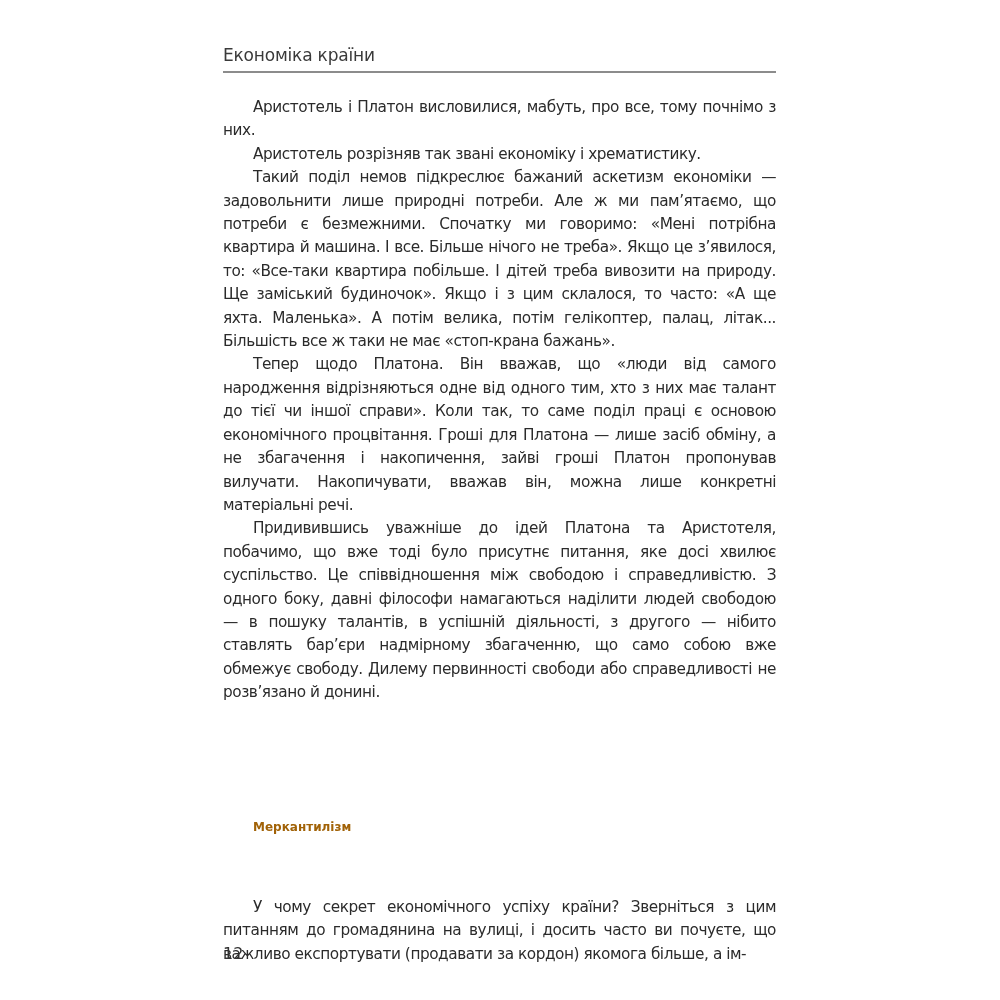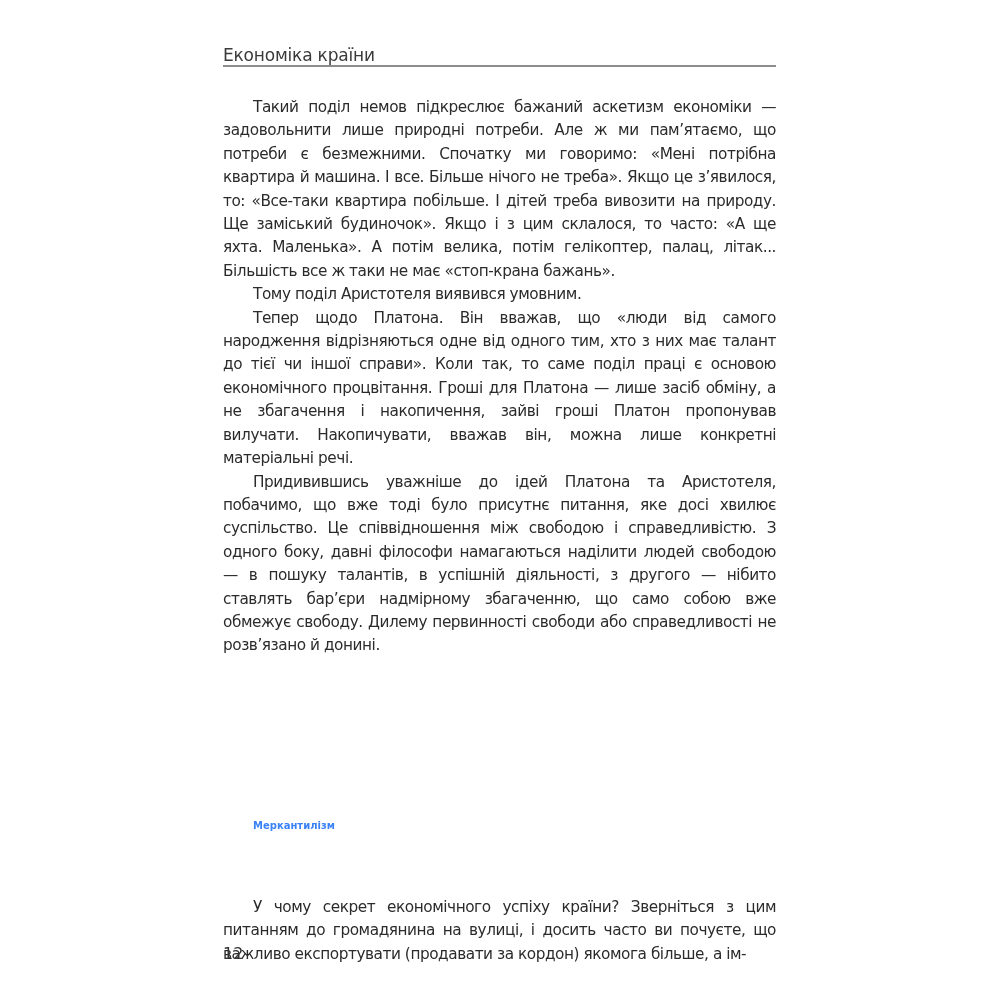--- a/index.html
+++ b/index.html
@@ -1,52 +1,53 @@
 <!DOCTYPE html>
 <html><head>
 <meta charset="utf-8">
 <style>
   html, body { margin: 0; padding: 0; background: #ffffff; }
   body { width: 1000px; height: 1000px; position: relative; overflow: hidden; }
   .page { position: absolute; left: 0; top: 0; width: 1000px; height: 1000px; background: #fff; }
   .running-head {
     position: absolute; left: 223px; top: 45px; width: 553px;
     font-family: "DejaVu Sans", sans-serif; font-size: 17px; color: #3a3a3a;
-    border-bottom: 2px solid #8c8c8c; letter-spacing: -0.2px;
+    padding-bottom: 6px; border-bottom: 2px solid #8c8c8c; letter-spacing: -0.2px;
   }
   .body-text {
     position: absolute; left: 223px; top: 96px; width: 553px;
     font-family: "DejaVu Sans", sans-serif; font-size: 15.3px; line-height: 23.4px;
     color: #2b2b2b; letter-spacing: -0.45px; text-align: justify;
   }
   .body-text p { margin: 0; text-indent: 30px; }
   .section-heading {
     position: absolute; left: 253px; top: 820px;
-    font-family: "DejaVu Sans", sans-serif; font-weight: bold; font-size: 10px; color: #3b82f6;
+    font-family: "DejaVu Sans", sans-serif; font-weight: bold; font-size: 12px; color: #a16207;
   }
   .section-text {
     position: absolute; left: 223px; top: 856px; width: 553px;
     font-family: "DejaVu Sans", sans-serif; font-size: 15.3px; line-height: 23.4px;
     color: #2b2b2b; letter-spacing: -0.45px; text-align: justify; margin-top: 40px;
   }
   .section-text p { margin: 0; text-indent: 30px; }
   .page-number {
     position: absolute; left: 223px; top: 944px;
     font-family: "DejaVu Sans", sans-serif; font-size: 16px; color: #333;
   }
 </style>
 </head>
 <body>
 
 <div class="page">
   <div class="running-head">Економіка країни</div>
 
   <div class="body-text">
+    <p>Аристотель і Платон висловилися, мабуть, про все, тому почнімо з них.</p>
+    <p>Аристотель розрізняв так звані економіку і хрематистику.</p>
     <p>Такий поділ немов підкреслює бажаний аскетизм економіки — задовольнити лише природні потреби. Але ж ми пам’ятаємо, що потреби є безмежними. Спочатку ми говоримо: «Мені потрібна квартира й машина. І все. Більше нічого не треба». Якщо це з’явилося, то: «Все-таки квартира побільше. І дітей треба вивозити на природу. Ще заміський будиночок». Якщо і з цим склалося, то часто: «А ще яхта. Маленька». А потім велика, потім гелікоптер, палац, літак... Більшість все ж таки не має «стоп-крана бажань».</p>
-    <p>Тому поділ Аристотеля виявився умовним.</p>
     <p>Тепер щодо Платона. Він вважав, що «люди від самого народження відрізняються одне від одного тим, хто з них має талант до тієї чи іншої справи». Коли так, то саме поділ праці є основою економічного процвітання. Гроші для Платона — лише засіб обміну, а не збагачення і накопичення, зайві гроші Платон пропонував вилучати. Накопичувати, вважав він, можна лише конкретні матеріальні речі.</p>
     <p>Придивившись уважніше до ідей Платона та Аристотеля, побачимо, що вже тоді було присутнє питання, яке досі хвилює суспільство. Це співвідношення між свободою і справедливістю. З одного боку, давні філософи намагаються наділити людей свободою — в пошуку талантів, в успішній діяльності, з другого — нібито ставлять бар’єри надмірному збагаченню, що само собою вже обмежує свободу. Дилему первинності свободи або справедливості не розв’язано й донині.</p>
   </div>
 
   <div class="section-heading">Меркантилізм</div>
 
   <div class="section-text">
     <p>У чому секрет економічного успіху країни? Зверніться з цим питанням до громадянина на вулиці, і досить часто ви почуєте, що важливо експортувати (продавати за кордон) якомога більше, а ім-</p>
   </div>
 

